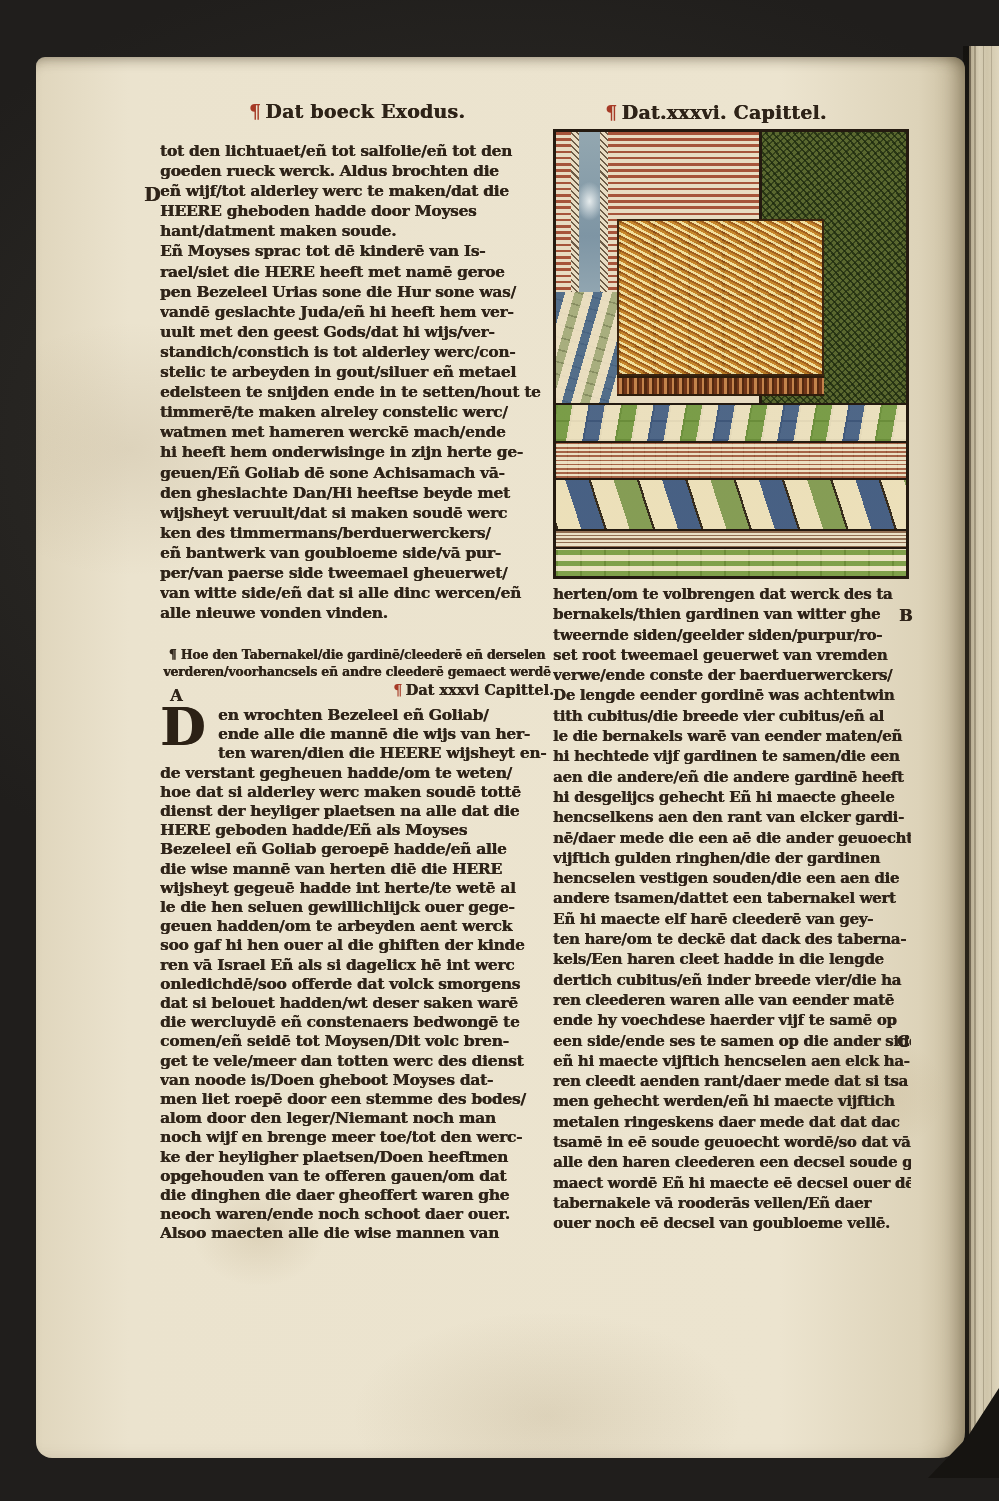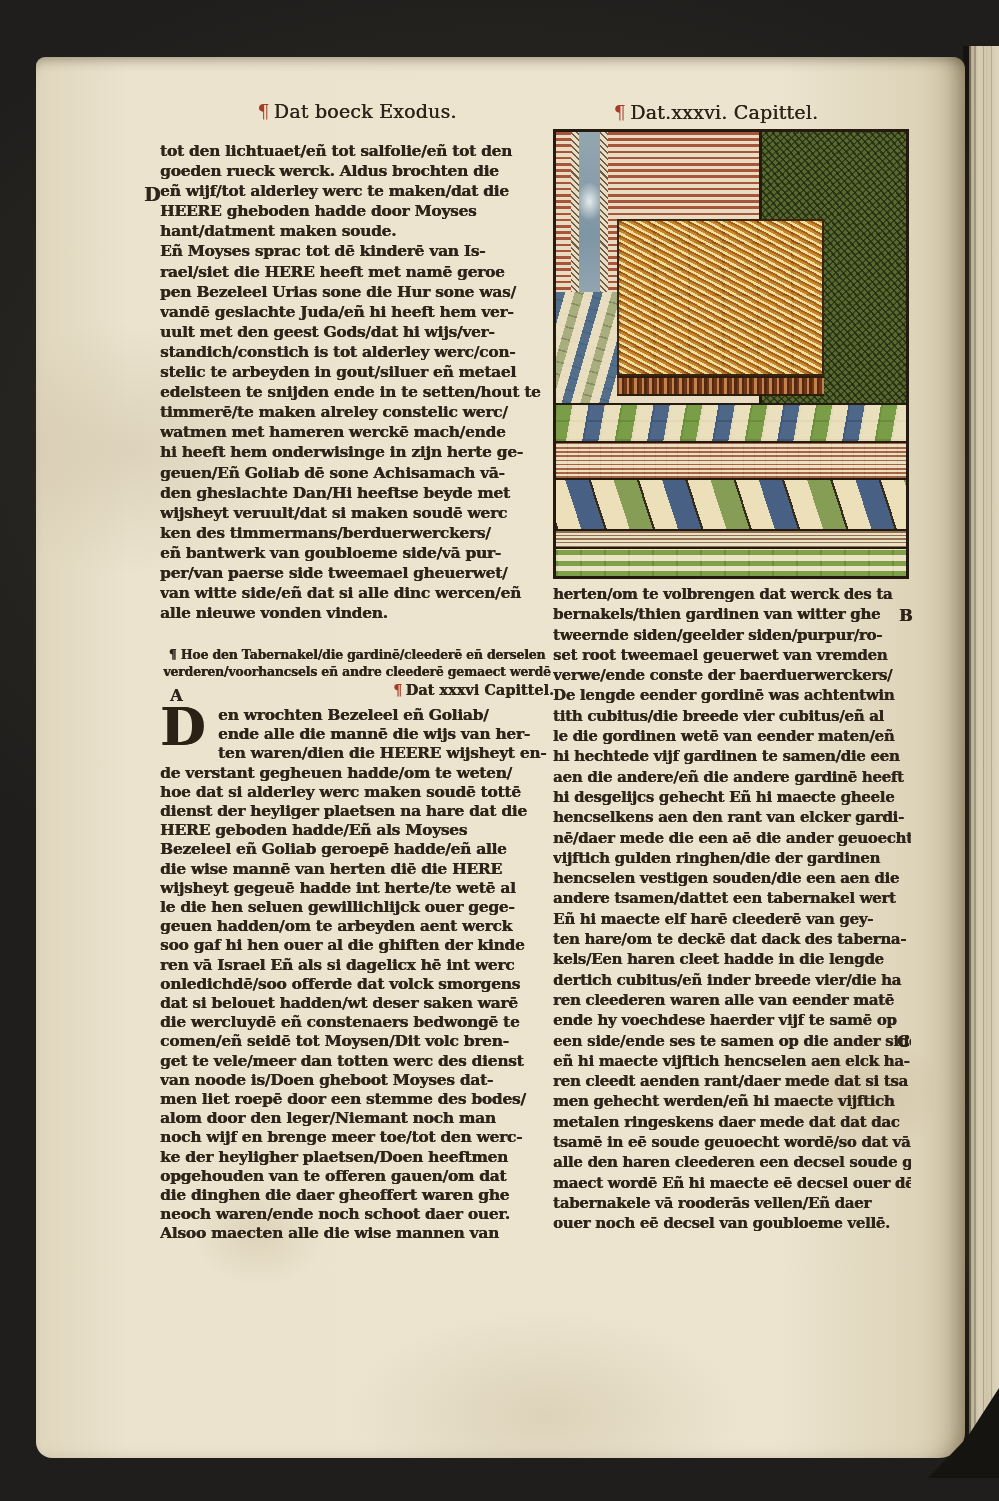--- a/index.html
+++ b/index.html
@@ -26,21 +26,21 @@
     background-image:
       linear-gradient(90deg, rgba(60,50,35,.55) 0 2px, transparent 2px 5px, rgba(90,78,55,.35) 5px 7px, transparent 7px 14px, rgba(90,78,55,.30) 14px 15px, transparent 15px 22px, rgba(90,78,55,.25) 22px 23px, transparent 23px),
       linear-gradient(90deg,#b3a88d,#d7ceb5 35%,#cfc5aa 60%,#ded5bc);
   }
   .page-gap{position:absolute;left:963px;top:46px;width:7px;height:1416px;background:linear-gradient(180deg,#14120f,#241f18 12%,#2a2419 85%,#141210);}
   .corner-shadow{
     position:absolute;left:928px;top:1388px;width:71px;height:90px;background:#161411;
     clip-path:polygon(100% 0, 100% 100%, 0 100%, 55% 55%);
   }
   .header{
-    position:absolute;font-weight:normal;font-size:19px;letter-spacing:.2px;
+    position:absolute;font-weight:bold;font-size:19px;letter-spacing:.2px;
     text-align:center;color:#2e2318;text-shadow:.4px 0 0 currentColor;white-space:nowrap;
   }
   .header .pil{color:#a63a26;margin-right:4px;text-shadow:none;}
   .col{
     position:absolute;font-weight:bold;color:#2f2419;
     text-shadow:.35px 0 0 currentColor;letter-spacing:-.3px;
   }
   .col .line{white-space:nowrap;overflow:hidden;}
   .block1{left:124px;top:84px;width:394px;font-size:15.5px;line-height:20.1px;}
   .summary{left:124px;top:590px;width:394px;font-size:12.5px;line-height:16.5px;letter-spacing:-.2px;text-align:center;}
@@ -168,21 +168,21 @@
     <span class="pil">¶</span><span>Dat xxxvi Capittel.</span>
   </div>
 
   <div class="col para2">
     <div class="dropcap">D</div>
   <div class="line">en wrochten Bezeleel eñ Goliab/</div>
       <div class="line">ende alle die mannē die wijs van her-</div>
       <div class="line">ten waren/dien die HEERE wijsheyt en-</div>
       <div class="line">de verstant gegheuen hadde/om te weten/</div>
       <div class="line">hoe dat si alderley werc maken soudē tottē</div>
-      <div class="line">dienst der heyliger plaetsen na hare dat die</div>
+      <div class="line">dienst der heyliger plaetsen na alle dat die</div>
       <div class="line">HERE geboden hadde/Eñ als Moyses</div>
       <div class="line">Bezeleel eñ Goliab geroepē hadde/eñ alle</div>
       <div class="line">die wise mannē van herten diē die HERE</div>
       <div class="line">wijsheyt gegeuē hadde int herte/te wetē al</div>
       <div class="line">le die hen seluen gewillichlijck ouer gege-</div>
       <div class="line">geuen hadden/om te arbeyden aent werck</div>
       <div class="line">soo gaf hi hen ouer al die ghiften der kinde</div>
       <div class="line">ren vā Israel Eñ als si dagelicx hē int werc</div>
       <div class="line">onledichdē/soo offerde dat volck smorgens</div>
       <div class="line">dat si belouet hadden/wt deser saken warē</div>
@@ -215,21 +215,21 @@
   </div>
 
   <div class="col rightcol">
       <div class="line">herten/om te volbrengen dat werck des ta</div>
       <div class="line">bernakels/thien gardinen van witter ghe</div>
       <div class="line">tweernde siden/geelder siden/purpur/ro-</div>
       <div class="line">set root tweemael geuerwet van vremden</div>
       <div class="line">verwe/ende conste der baerduerwerckers/</div>
       <div class="line">De lengde eender gordinē was achtentwin</div>
       <div class="line">tith cubitus/die breede vier cubitus/eñ al</div>
-      <div class="line">le die gordinen wetē van eender maten/eñ</div>
+      <div class="line">le die bernakels warē van eender maten/eñ</div>
       <div class="line">hi hechtede vijf gardinen te samen/die een</div>
       <div class="line">aen die andere/eñ die andere gardinē heeft</div>
       <div class="line">hi desgelijcs gehecht Eñ hi maecte gheele</div>
       <div class="line">hencselkens aen den rant van elcker gardi-</div>
       <div class="line">nē/daer mede die een aē die ander geuoecht</div>
       <div class="line">vijftich gulden ringhen/die der gardinen</div>
       <div class="line">hencselen vestigen souden/die een aen die</div>
       <div class="line">andere tsamen/dattet een tabernakel wert</div>
       <div class="line">Eñ hi maecte elf harē cleederē van gey-</div>
       <div class="line">ten hare/om te deckē dat dack des taberna-</div>

